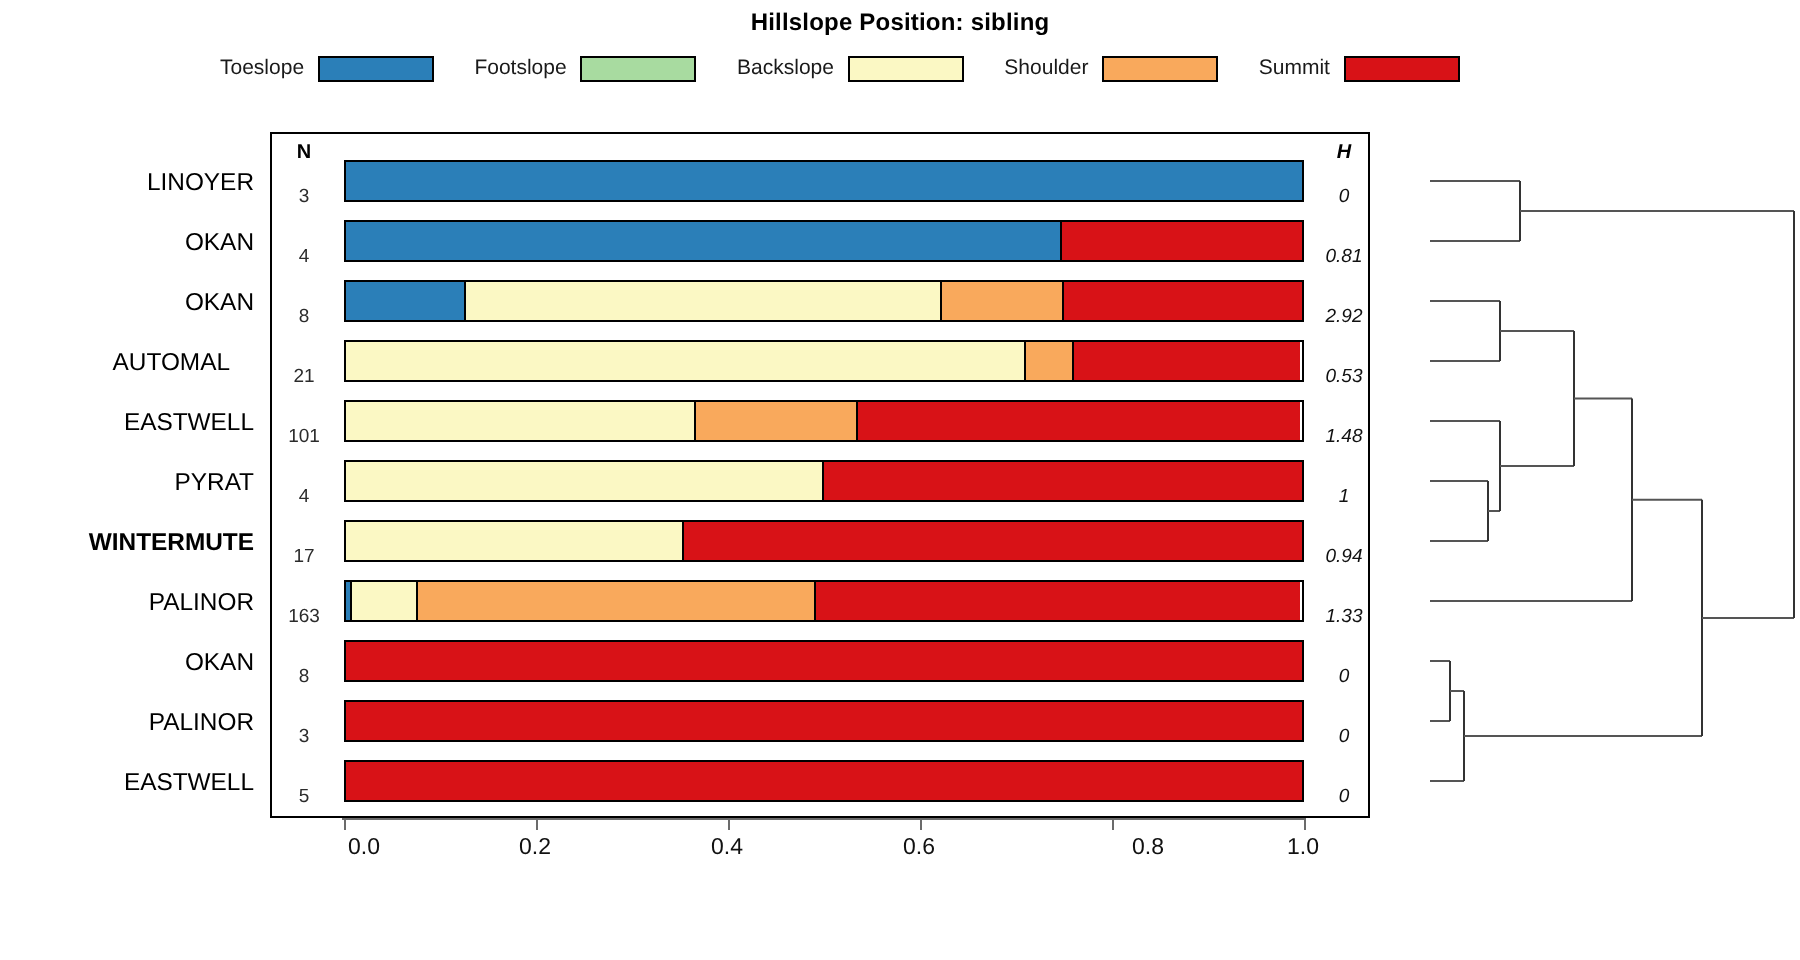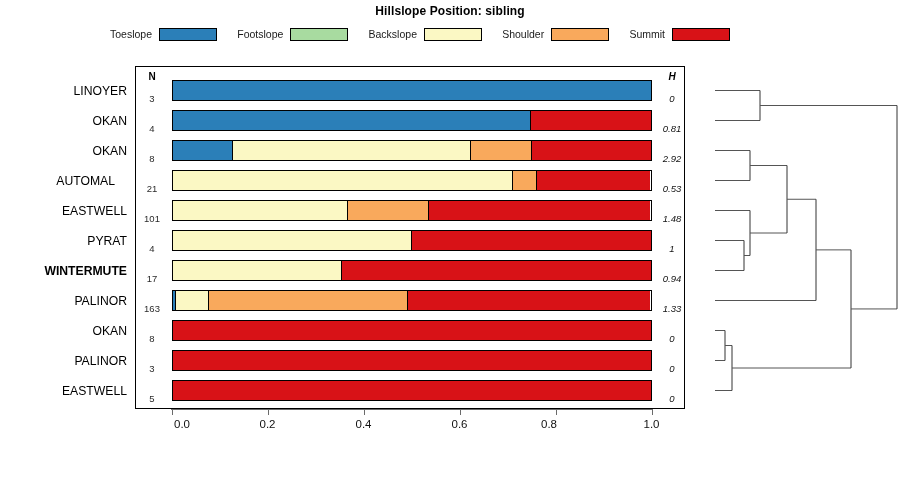--- a/index.html
+++ b/index.html
@@ -220,21 +220,21 @@
     <div class="axisline"></div>
   <div class="tick" style="left: 36.5px;"></div>
       <div class="ticklabel" style="left: 47px;">0.0</div>
       <div class="tick" style="left: 132.5px;"></div>
       <div class="ticklabel" style="left: 132.5px;">0.2</div>
       <div class="tick" style="left: 228.5px;"></div>
       <div class="ticklabel" style="left: 228.5px;">0.4</div>
       <div class="tick" style="left: 324.5px;"></div>
       <div class="ticklabel" style="left: 324.5px;">0.6</div>
       <div class="tick" style="left: 420.5px;"></div>
-      <div class="ticklabel" style="left: 414px;">0.8</div>
+      <div class="ticklabel" style="left: 439px;">0.8</div>
       <div class="tick" style="left: 516.5px;"></div>
       <div class="ticklabel" style="left: 516.5px;">1.0</div>
     </div>
 
   <div class="dendro" id="dendro">
       <svg width="206" height="343">
         <line x1="21" x2="21" y1="24.5" y2="24.5" stroke="#555" stroke-width="1"></line>
         <line x1="21" x2="21" y1="54.5" y2="54.5" stroke="#555" stroke-width="1"></line>
         <line x1="21" x2="21" y1="84.5" y2="84.5" stroke="#555" stroke-width="1"></line>
         <line x1="21" x2="21" y1="114.5" y2="114.5" stroke="#555" stroke-width="1"></line>

